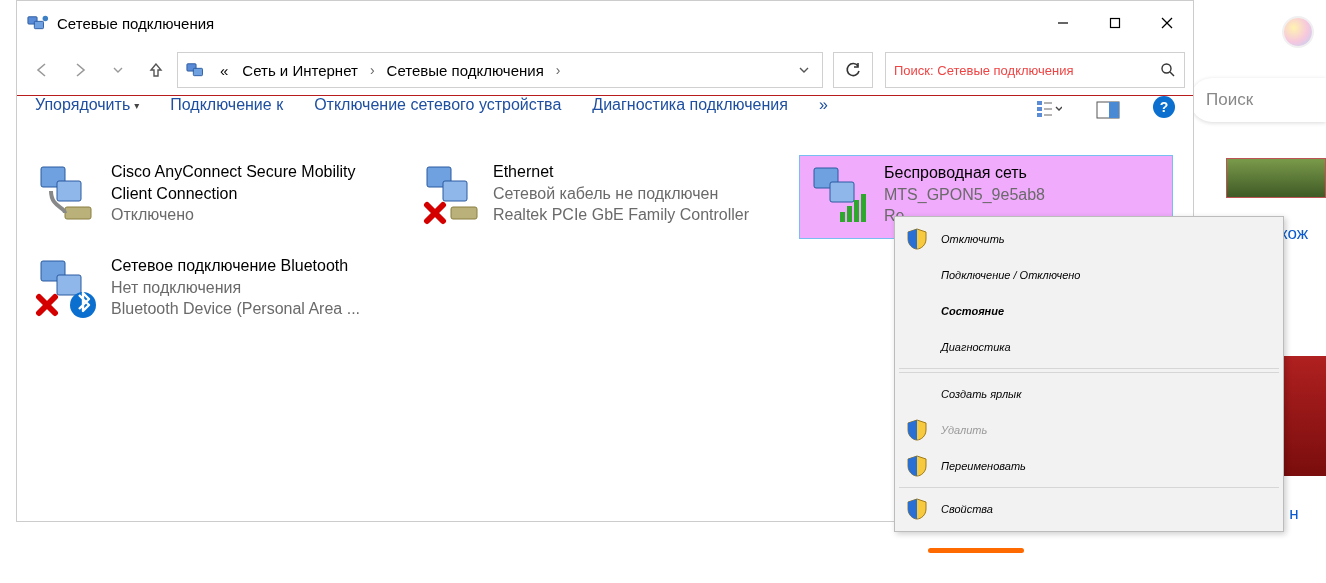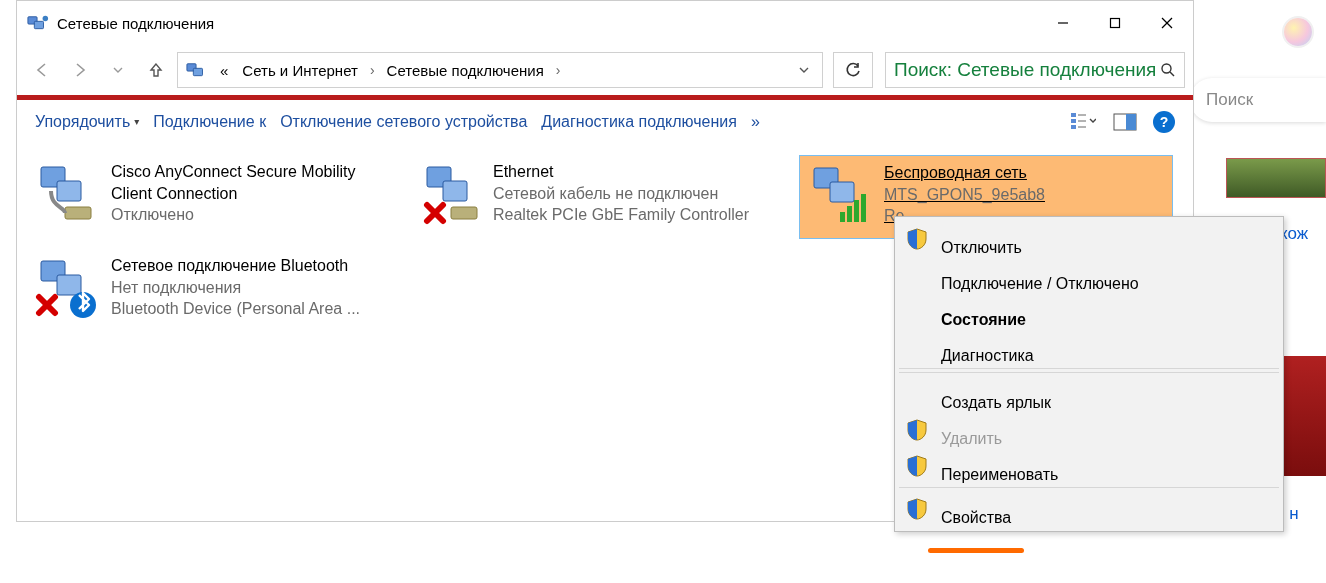--- a/index.html
+++ b/index.html
@@ -94,34 +94,34 @@
     margin-left: 6px;
     display: flex; align-items: center; justify-content: center;
     color: #333;
   }
   .search {
     width: 300px; height: 36px;
     border: 1px solid #d0d0d0;
     margin-left: 8px;
     display: flex; align-items: center;
     padding: 0 8px;
-    color: #15803d;
-    font-size: 19px;
+    color: #ef4444;
+    font-size: 13px;
   }
   .search span { flex: 1; white-space: nowrap; overflow: hidden; text-overflow: ellipsis; }
   .search svg { width: 16px; height: 16px; color: #333; }
 
   
   .cmdbar {
     height: 48px;
     display: flex;
-    align-items: center;
+    align-items: flex-start;
     padding: 0 18px;
-    gap: 14px;
-    border-top: 5px solid #b91c1c;
+    gap: 31px;
+    border-top: 1px solid #b91c1c;
   }
   .cmd {
     color: #1e4fa0;
     font-size: 16px;
     display: flex; align-items: center; gap: 4px;
     white-space: nowrap;
   }
   .cmd .caret { font-size: 10px; color: #444; }
   .cmdbar .spacer { flex: 1; }
   .cmd-icon {
@@ -143,23 +143,22 @@
   }
   .conn {
     position: absolute;
     width: 374px;
     height: 84px;
     display: flex;
     padding: 6px 8px;
     gap: 12px;
   }
   .conn.sel {
-    background: #fdba74;
+    background: #f0abfc;
     border: 1px solid #79bef0;
-    text-decoration: underline;
   }
   .conn-icon {
     width: 64px; height: 64px;
     position: relative;
     flex-shrink: 0;
   }
   .conn-text { display: flex; flex-direction: column; line-height: 1.35; font-size: 16px; min-width: 0; }
   .conn-title { color: #000; white-space: nowrap; overflow: hidden; text-overflow: ellipsis; }
   .conn-sub { color: #6a6a6a; white-space: nowrap; overflow: hidden; text-overflow: ellipsis; }
 
@@ -168,24 +167,25 @@
     position: absolute;
     left: 894px; top: 216px;
     width: 390px;
     background: #f2f2f2;
     border: 1px solid #bcbcbc;
     box-shadow: 2px 2px 6px rgba(0,0,0,0.2);
     padding: 4px 2px;
   }
   .ctx-item {
     height: 36px;
-    display: flex; align-items: flex-end;
+    display: flex; align-items: center;
     padding-left: 44px;
-    font-size: 16px;
+    font-size: 11px;
     position: relative;
+    font-style: italic;
   }
   .ctx-item.bold { font-weight: 600; }
   .ctx-item.disabled { color: #9a9a9a; }
   .ctx-sep {
     height: 1px; background: #d6d6d6;
     margin: 3px 2px;
   }
   .shield {
     position: absolute; left: 10px; top: 50%; transform: translateY(-50%);
     width: 20px; height: 22px;

